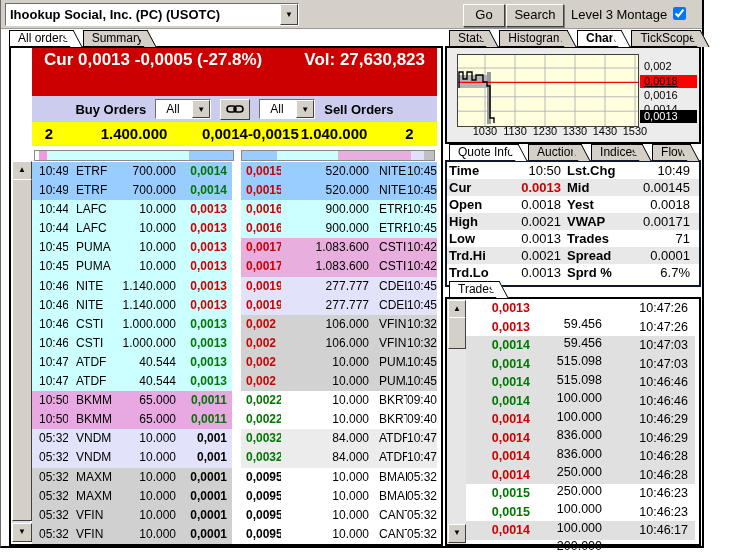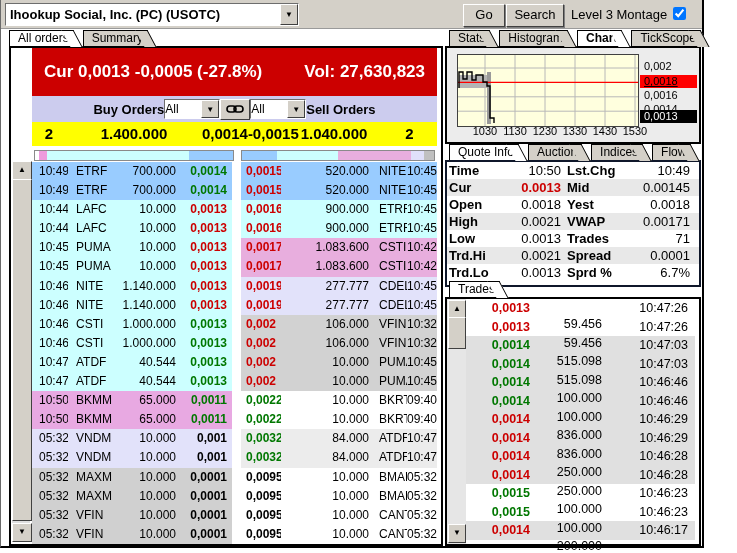--- a/index.html
+++ b/index.html
@@ -37,26 +37,26 @@
   
   .m-frame{position:absolute;left:8px;top:46px;width:430px;height:496px;border:2px solid #000;background:#fff;}
   .m-scroll{position:absolute;left:0;top:0;width:21px;height:100%;background:#fff;}
   .sbtn{position:absolute;left:1px;width:18px;height:17px;background:#d4d0c8;border:1px solid;
         border-color:#fff #404040 #404040 #fff;font-size:8px;text-align:center;line-height:16px;}
   .m-scroll .track{position:absolute;left:1px;top:131px;width:18px;height:348px;background:#dedede;}
   .m-scroll .thumb{position:absolute;left:1px;top:131px;width:18px;height:340px;background:#d4d0c8;
         border:1px solid;border-color:#fff #404040 #404040 #fff;}
   .m-content{position:absolute;left:21px;top:0;width:405px;height:100%;}
   .banner{height:48px;background:#cc0000;color:#fff;font-weight:bold;font-size:17px;
-          display:flex;justify-content:space-between;padding:14px 12px 0 12px;box-sizing:border-box;}
+          display:flex;justify-content:space-between;padding:2px 12px 0 12px;box-sizing:border-box;}
   .filterbar{height:26px;background:#ccccee;display:flex;align-items:center;justify-content:center;
-             font-size:13px;font-weight:bold;}
+             gap:9px;font-size:13px;font-weight:bold;}
   .mini-select{width:54px;height:18px;background:#fff;border:1px solid;border-color:#6d6d6d #fff #fff #6d6d6d;
              display:flex;align-items:center;font-weight:normal;}
-  .mini-select .txt{flex:1;font-size:12px;padding-left:0;}
+  .mini-select .txt{flex:1;font-size:12px;padding-left:10px;}
   .link-btn{width:28px;height:19px;background:#d4d0c8;border:1px solid;
             border-color:#fff #404040 #404040 #fff;display:flex;align-items:center;justify-content:center;}
   .summary{height:24px;background:#ffff00;display:grid;grid-template-columns:34px 136px 84px 96px 55px;
            font-weight:bold;font-size:15px;line-height:24px;}
   .summary span{text-align:center;white-space:nowrap;}
   .depth-wrap{height:16px;padding-top:4px;display:flex;gap:7px;padding-left:2px;box-sizing:border-box;}
   .dbar{height:9px;border:1px solid #8a8a8a;display:flex;}
   .dbar.bid{width:198px;}
   .dbar.ask{width:192px;}
   .mrows{height:382px;}

